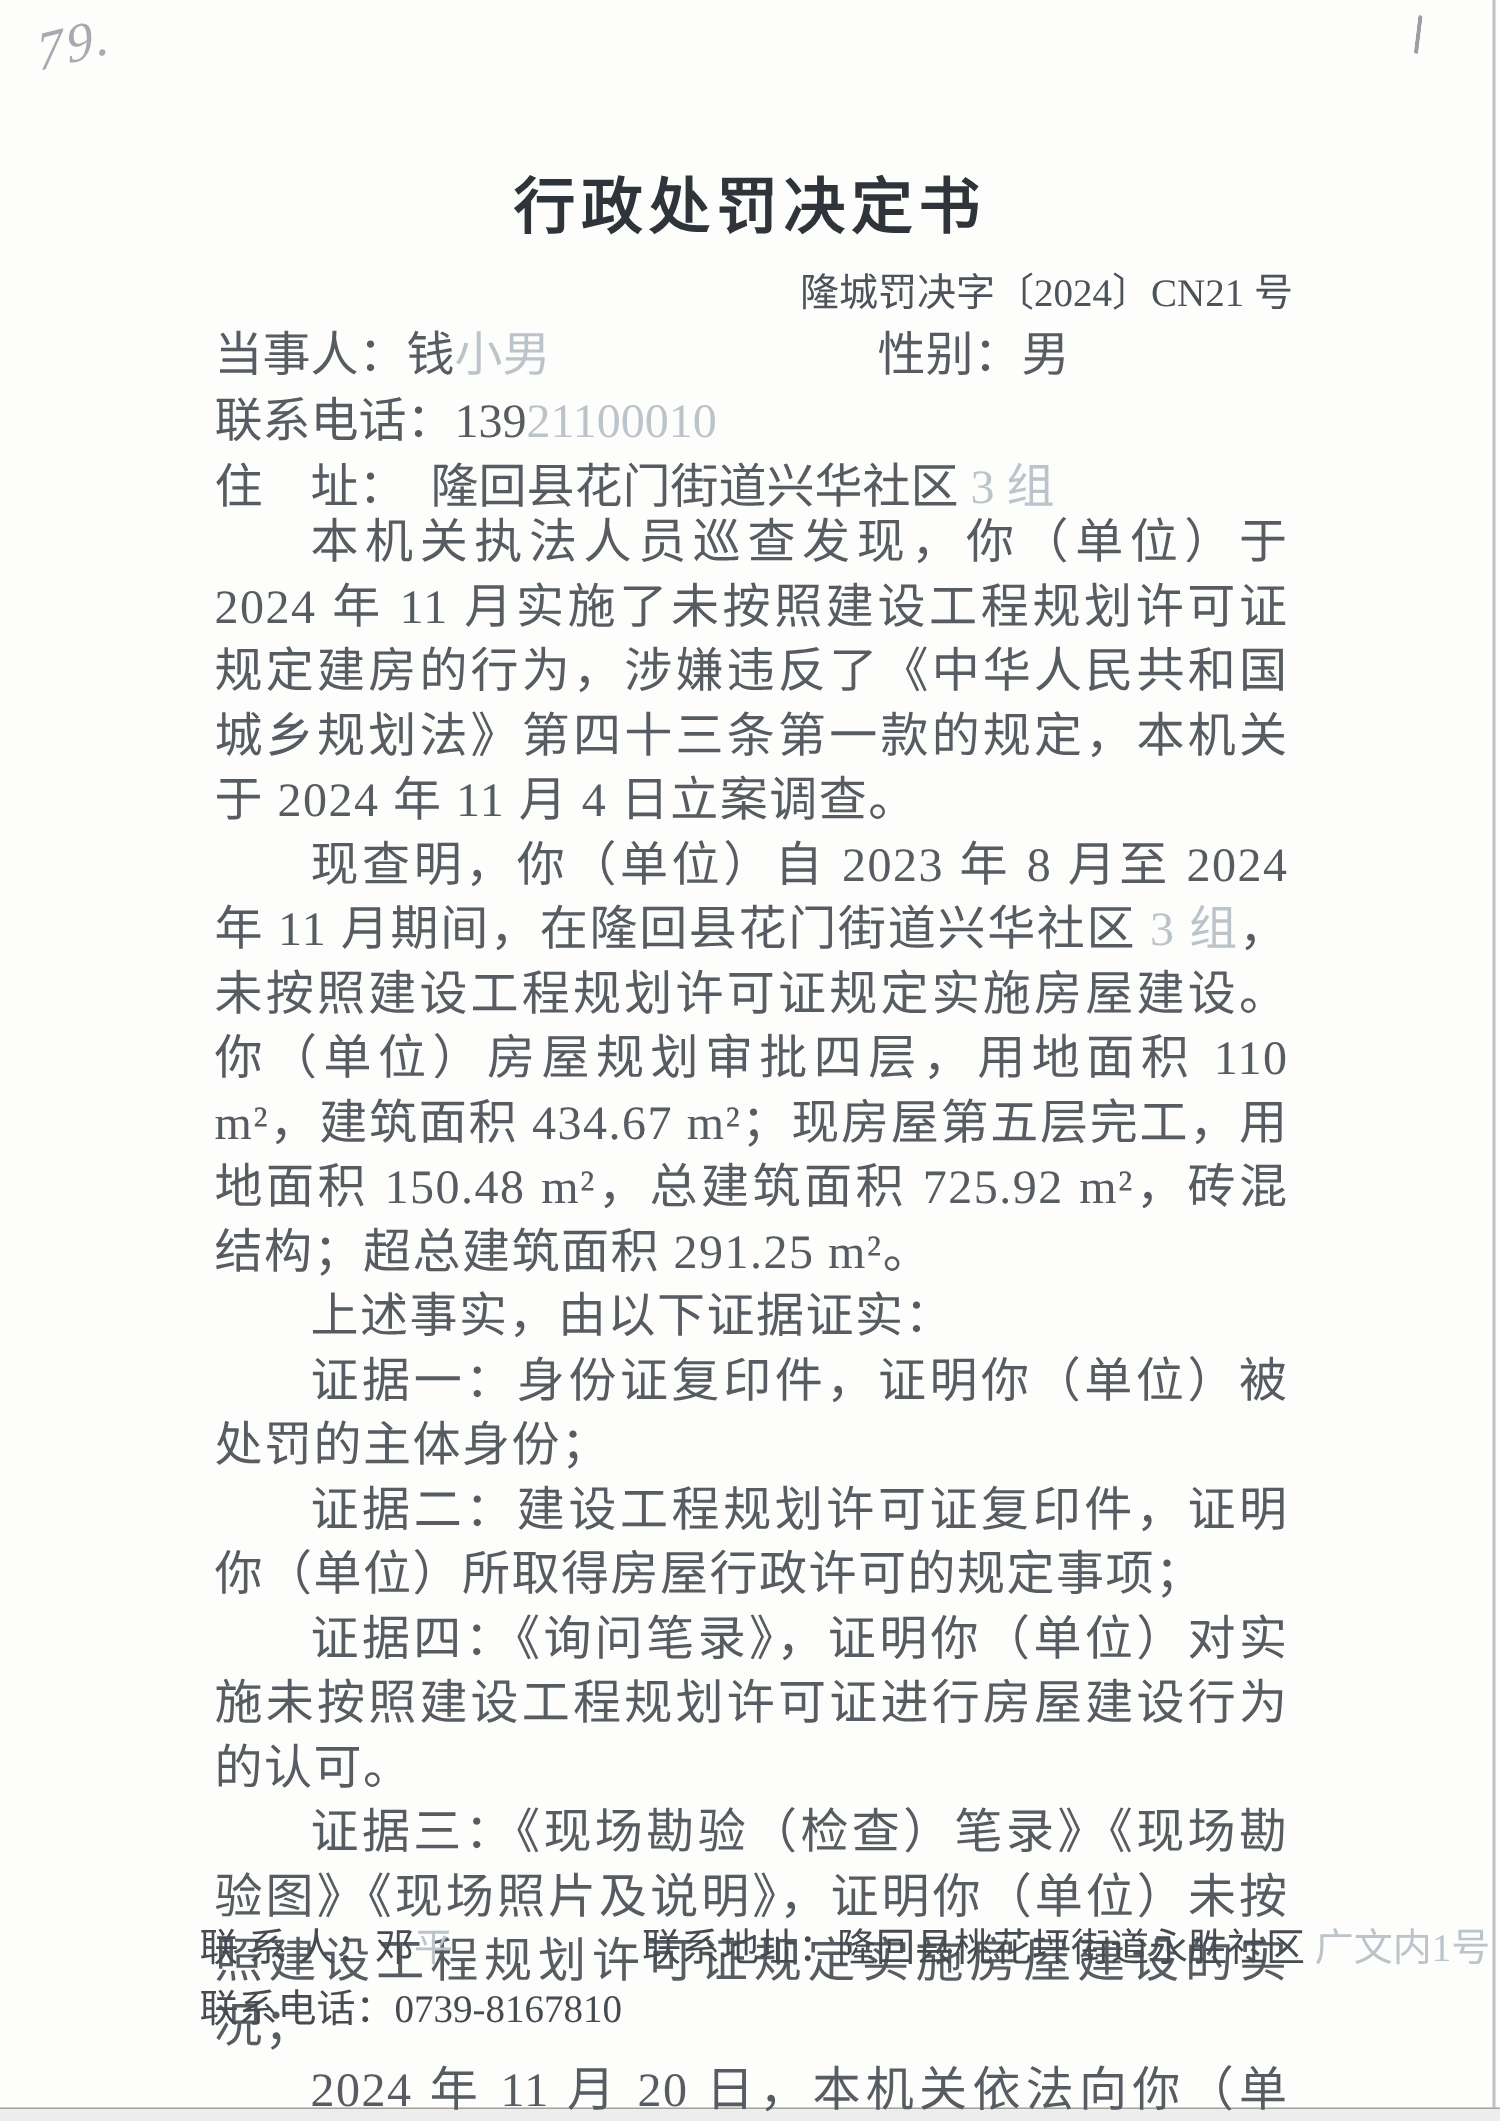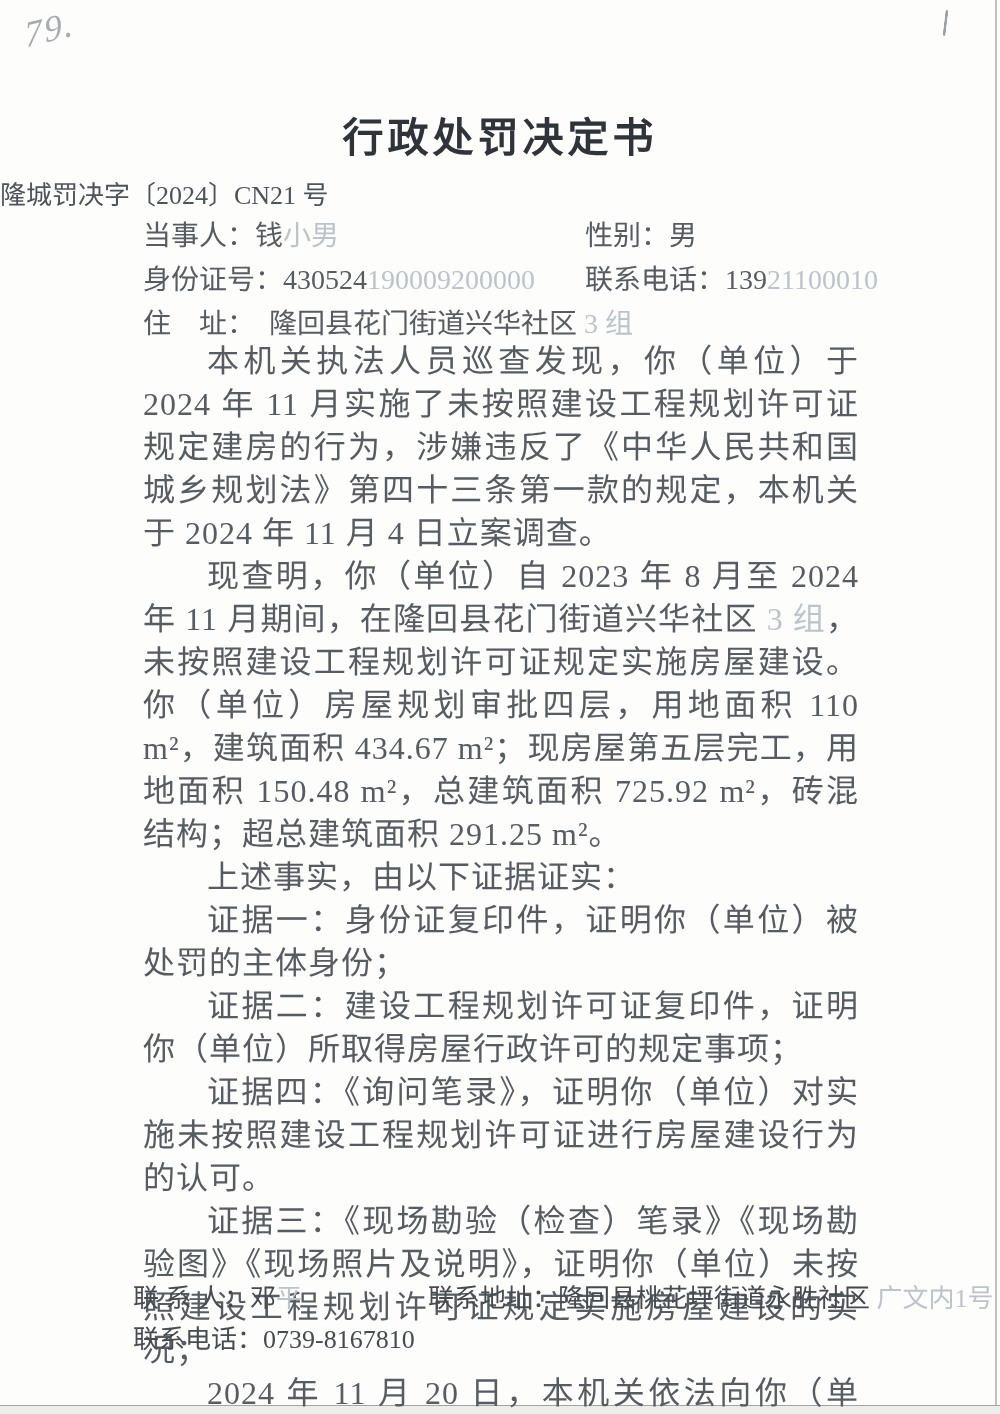--- a/index.html
+++ b/index.html
@@ -47,29 +47,29 @@
     width: 1000px; margin: 0;
     text-align: center;
     font-size: 41px; font-weight: bold;
     letter-spacing: 4px;
     color: #2f343a;
     font-family: Liberation Serif, serif;
   }
   .doc-number {
     position: absolute; top: 174px; left: 0;
     width: 862px;
-    text-align: left;
+    text-align: right;
     font-size: 26px;
     color: #4d535a;
   }
   
   .info {
     position: absolute; top: 214px; left: 143px;
     width: 716px;
-    font-size: 28px; line-height: 44px;
+    font-size: 32px; line-height: 44px;
   }
   .info-row { display: flex; }
   .info-left { flex: 0 0 442px; white-space: pre; }
   .info-right { flex: 1; white-space: pre; }
   
   .body-text {
     position: absolute; top: 340px; left: 143px;
     width: 716px;
     font-size: 32px; line-height: 43px;
     letter-spacing: 1px;
@@ -100,21 +100,20 @@
   <h1 class="title">行政处罚决定书</h1>
 
   <div class="doc-number">隆城罚决字〔2024〕CN21 号</div>
 
   <div class="info" id="info-rows">
       <div class="info-row">
         <span class="info-left"><span>当事人：</span><span>钱</span><span class="faint">小男</span></span>
         <span class="info-right"><span>性别：</span><span>男</span></span>
       </div>
       <div class="info-row">
-        <span class="info-left"><span>身份证号：</span><span>430524</span><span class="faint">190009200000</span></span>
         <span class="info-right"><span>联系电话：</span><span>139</span><span class="faint">21100010</span></span>
       </div>
       <div class="info-row">
         <span class="info-left"><span>住　址：　隆回县花门街道兴华社区 </span><span class="faint">3 组</span></span>
       </div>
     </div>
 
   <div class="body-text" id="paragraphs">
       <p><span>本机关执法人员巡查发现，你（单位）于 2024 年 11 月实施了未按照建设工程规划许可证规定建房的行为，涉嫌违反了《中华人民共和国城乡规划法》第四十三条第一款的规定，本机关于 2024 年 11 月 4 日立案调查。</span></p>
       <p><span>现查明，你（单位）自 2023 年 8 月至 2024 年 11 月期间，在隆回县花门街道兴华社区 </span><span class="faint">3 组</span><span>，未按照建设工程规划许可证规定实施房屋建设。你（单位）房屋规划审批四层，用地面积 110 m²，建筑面积 434.67 m²；现房屋第五层完工，用地面积 150.48 m²，总建筑面积 725.92 m²，砖混结构；超总建筑面积 291.25 m²。</span></p>

